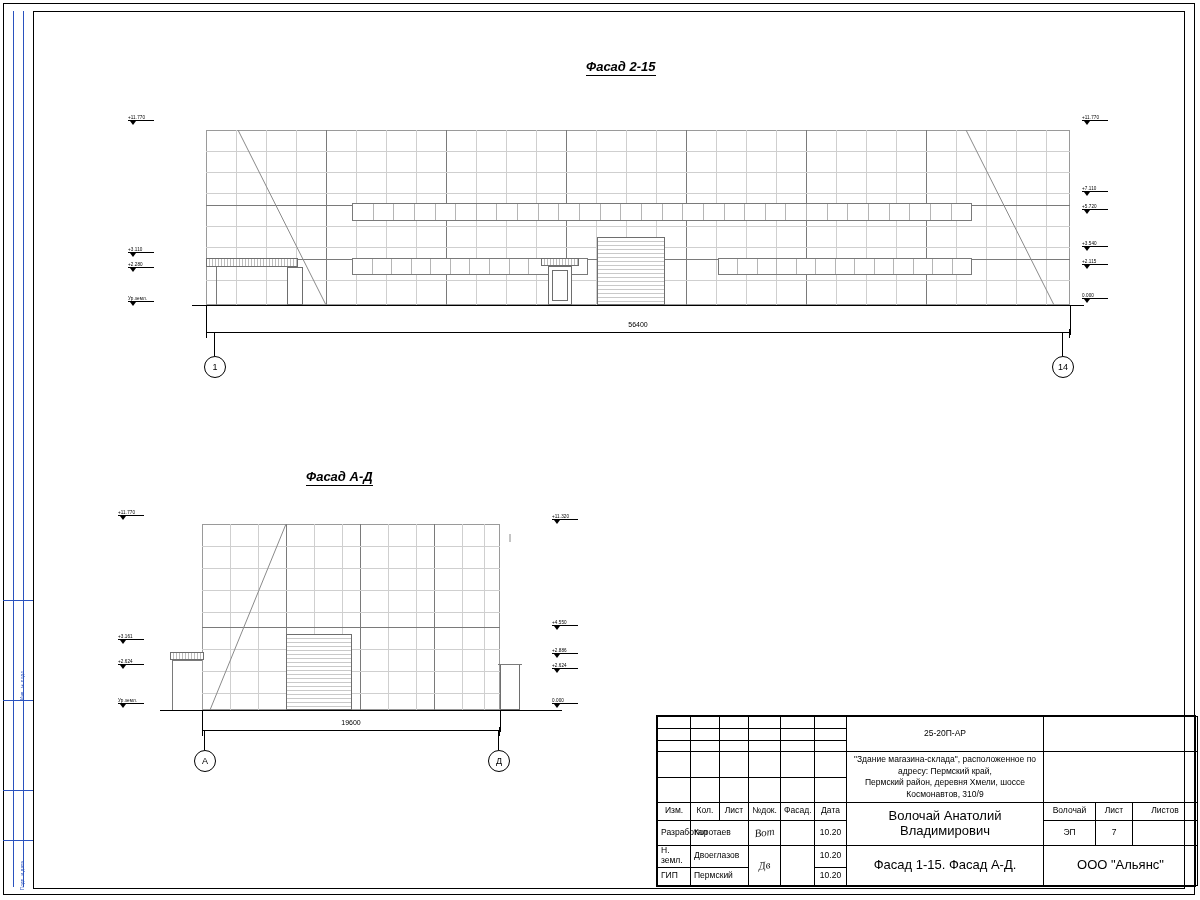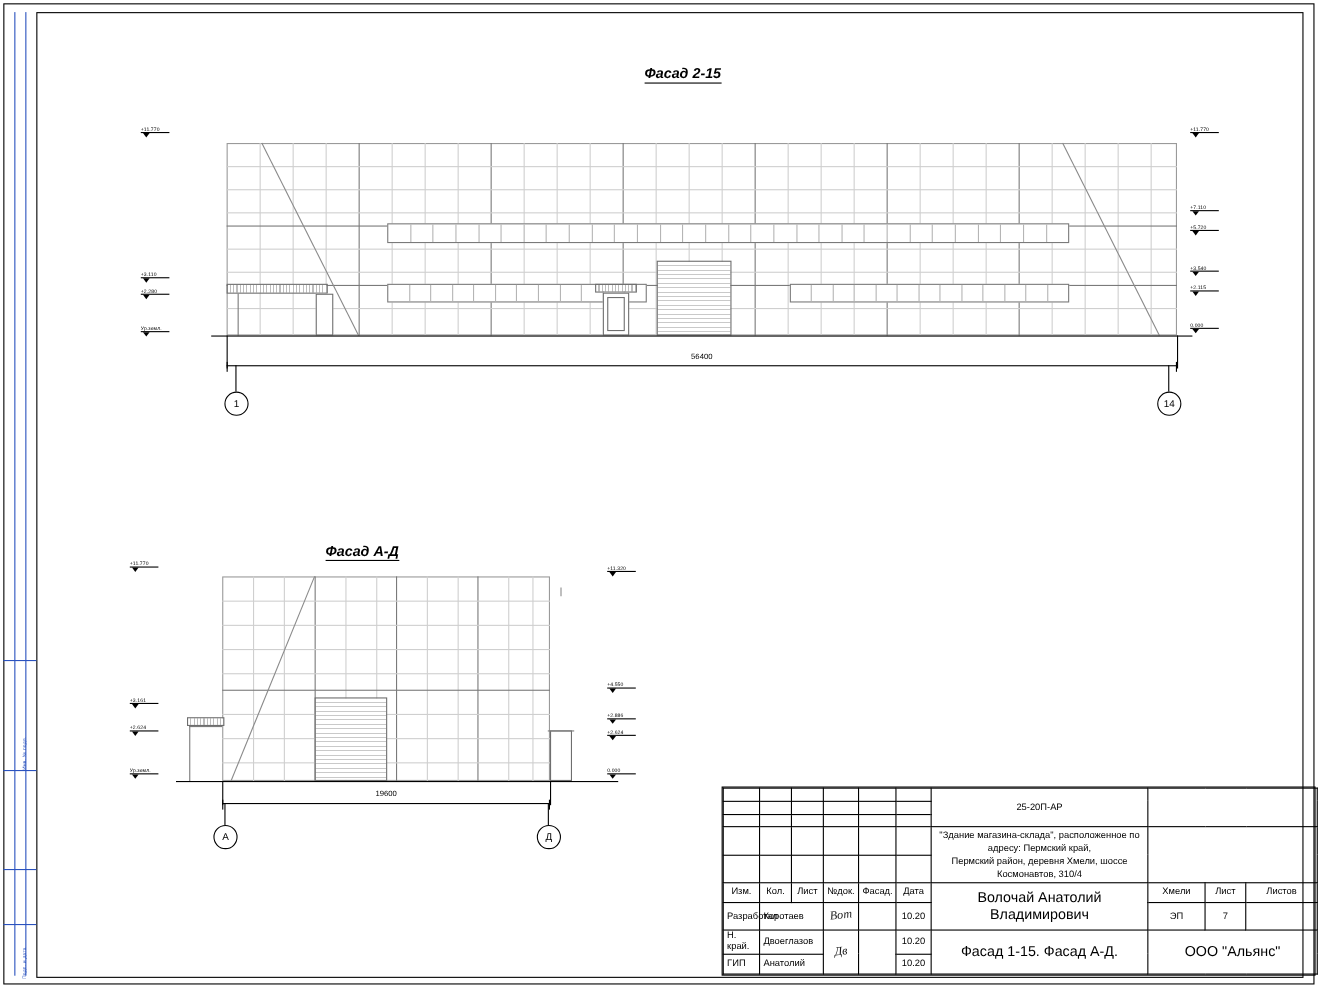--- a/index.html
+++ b/index.html
@@ -432,21 +432,21 @@
     <div class="ext-line" style="left:1070px; top:305px; height:30px;"></div>
     <div class="dim" style="left:206px; top:332px; width:864px;"></div>
     <div class="dim-text" style="left:566px; top:321px; width:144px;">56400</div>
 
     <div class="ext-line" style="left:214px; top:332px; height:24px;"></div>
     <div class="ext-line" style="left:1062px; top:332px; height:24px;"></div>
     <div class="bubble" style="left:204px; top:356px;">1</div>
     <div class="bubble" style="left:1052px; top:356px;">14</div>
   </div>
 
-  <div class="drawing-title" style="left:296px; top:469px;margin-top:24px;">Фасад А-Д</div>
+  <div class="drawing-title" style="left:306px; top:469px;">Фасад А-Д</div>
 
   <div class="elev">
 
     <div class="wall" style="left:202px; top:524px; width:298px; height:186px;"></div>
 
     <div class="gridline-v" style="left:230px; top:524px; height:186px;"></div>
     <div class="gridline-v" style="left:258px; top:524px; height:186px;"></div>
     <div class="heavyline-v" style="left:286px; top:524px; height:186px;"></div>
     <div class="gridline-v" style="left:314px; top:524px; height:186px;"></div>
     <div class="gridline-v" style="left:342px; top:524px; height:186px;"></div>
@@ -587,21 +587,21 @@
 
       <tr style="height:13px;">
         <td></td>
             <td></td>
             <td></td>
             <td></td>
             <td></td>
             <td></td>
         <td class="c" rowspan="2" style="vertical-align:middle; line-height:1.35;">
           <span>"Здание магазина-склада", расположенное по адресу: Пермский край,</span><br>
-          <span>Пермский район, деревня Хмели, шоссе Космонавтов, 310/4</span>
+          <span>Пермский район, деревня Хмели, шоссе Космонавтов, 310/9</span>
         </td>
         <td colspan="3" rowspan="2"></td>
       </tr>
       <tr style="height:13px;">
         <td></td>
             <td></td>
             <td></td>
             <td></td>
             <td></td>
             <td></td>
@@ -610,55 +610,55 @@
       <tr style="height:17px;">
         <td class="c">Изм.</td>
         <td class="c">Кол.</td>
         <td class="c">Лист</td>
         <td class="c">№док.</td>
         <td class="c">Фасад.</td>
         <td class="c">Дата</td>
         <td rowspan="2" class="c" style="vertical-align:middle;">
           <span class="big">Волочай Анатолий Владимирович</span>
         </td>
-        <td class="c">Хмели</td>
+        <td class="c">Волочай</td>
         <td class="c">Лист</td>
         <td class="c">Листов</td>
       </tr>
 
       <tr style="height:23px;">
         <td>Разработал</td>
         <td colspan="2">Коротаев</td>
         <td class="c">
               <span class="sig">Вот</span>
             </td>
         <td class="c"></td>
         <td class="c">10.20</td>
         <td class="c">ЭП</td>
         <td class="c">7</td>
         <td class="c"></td>
       </tr>
 
       <tr style="height:17px;">
-        <td>Н. край.</td>
+        <td>Н. земл.</td>
         <td colspan="2">Двоеглазов</td>
         <td class="c" rowspan="2">
           <span class="sig">Дв</span>
         </td>
         <td class="c" rowspan="2"></td>
         <td class="c">10.20</td>
         <td rowspan="2" class="c" style="vertical-align:middle;">
           <span class="big">Фасад 1-15. Фасад А-Д.</span>
         </td>
         <td colspan="3" rowspan="2" class="c" style="vertical-align:middle;">
           <span class="big">ООО "Альянс"</span>
         </td>
       </tr>
       <tr style="height:17px;">
         <td>ГИП</td>
-        <td colspan="2">Анатолий</td>
+        <td colspan="2">Пермский</td>
         <td class="c">10.20</td>
       </tr>
     </tbody>
       </table>
   </div>
 
 </div>
 
 </body></html>

